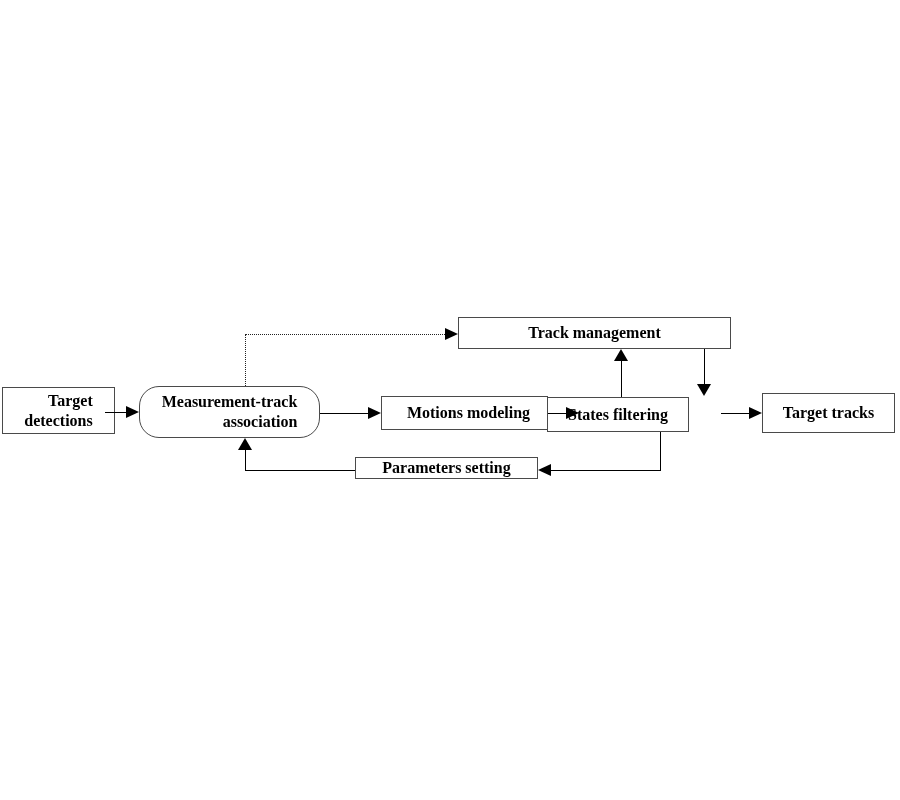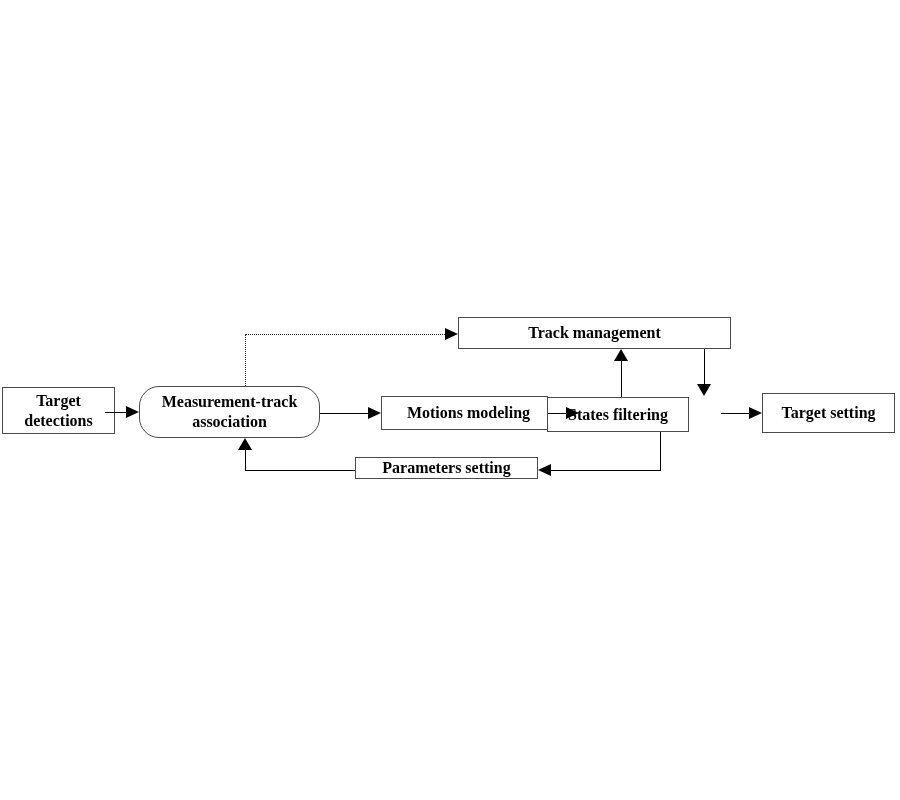--- a/index.html
+++ b/index.html
@@ -16,21 +16,21 @@
     font-family: "Liberation Serif", "DejaVu Serif", serif;
   }
   .node {
     position: absolute;
     box-sizing: border-box;
     background: #ffffff;
     border: 1px solid #4a4a4a;
     display: flex;
     align-items: center;
     justify-content: center;
-    text-align: center;
+    text-align: right;
     color: #000000;
     font-weight: bold;
     font-size: 16px;
     line-height: 1.22;
   }
   .node span { white-space: pre-line; }
 
   
   #n-target-detections   { left: 2px;   top: 387px; width: 113px; height: 47px; }
   #n-measurement-track   { left: 139px; top: 386px; width: 181px; height: 52px; border-radius: 20px; }
@@ -70,21 +70,21 @@
   <div class="node" id="n-track-management">
     <span>Track management</span>
   </div>
   <div class="node" id="n-motions-modeling">
     <span>Motions modeling</span>
   </div>
   <div class="node" id="n-states-filtering">
     <span>States filtering</span>
   </div>
   <div class="node" id="n-target-tracks">
-    <span>Target setting</span>
+    <span>Target tracks</span>
   </div>
   <div class="node" id="n-parameters-setting">
     <span>Parameters setting</span>
   </div>
 
   <div class="hline" style="left:105px; top:412px; width:21px;"></div>
   <div class="ah ah-right" style="left:126px; top:406px;"></div>
 
   <div class="hline" style="left:320px; top:413px; width:48px;"></div>
   <div class="ah ah-right" style="left:368px; top:407px;"></div>

